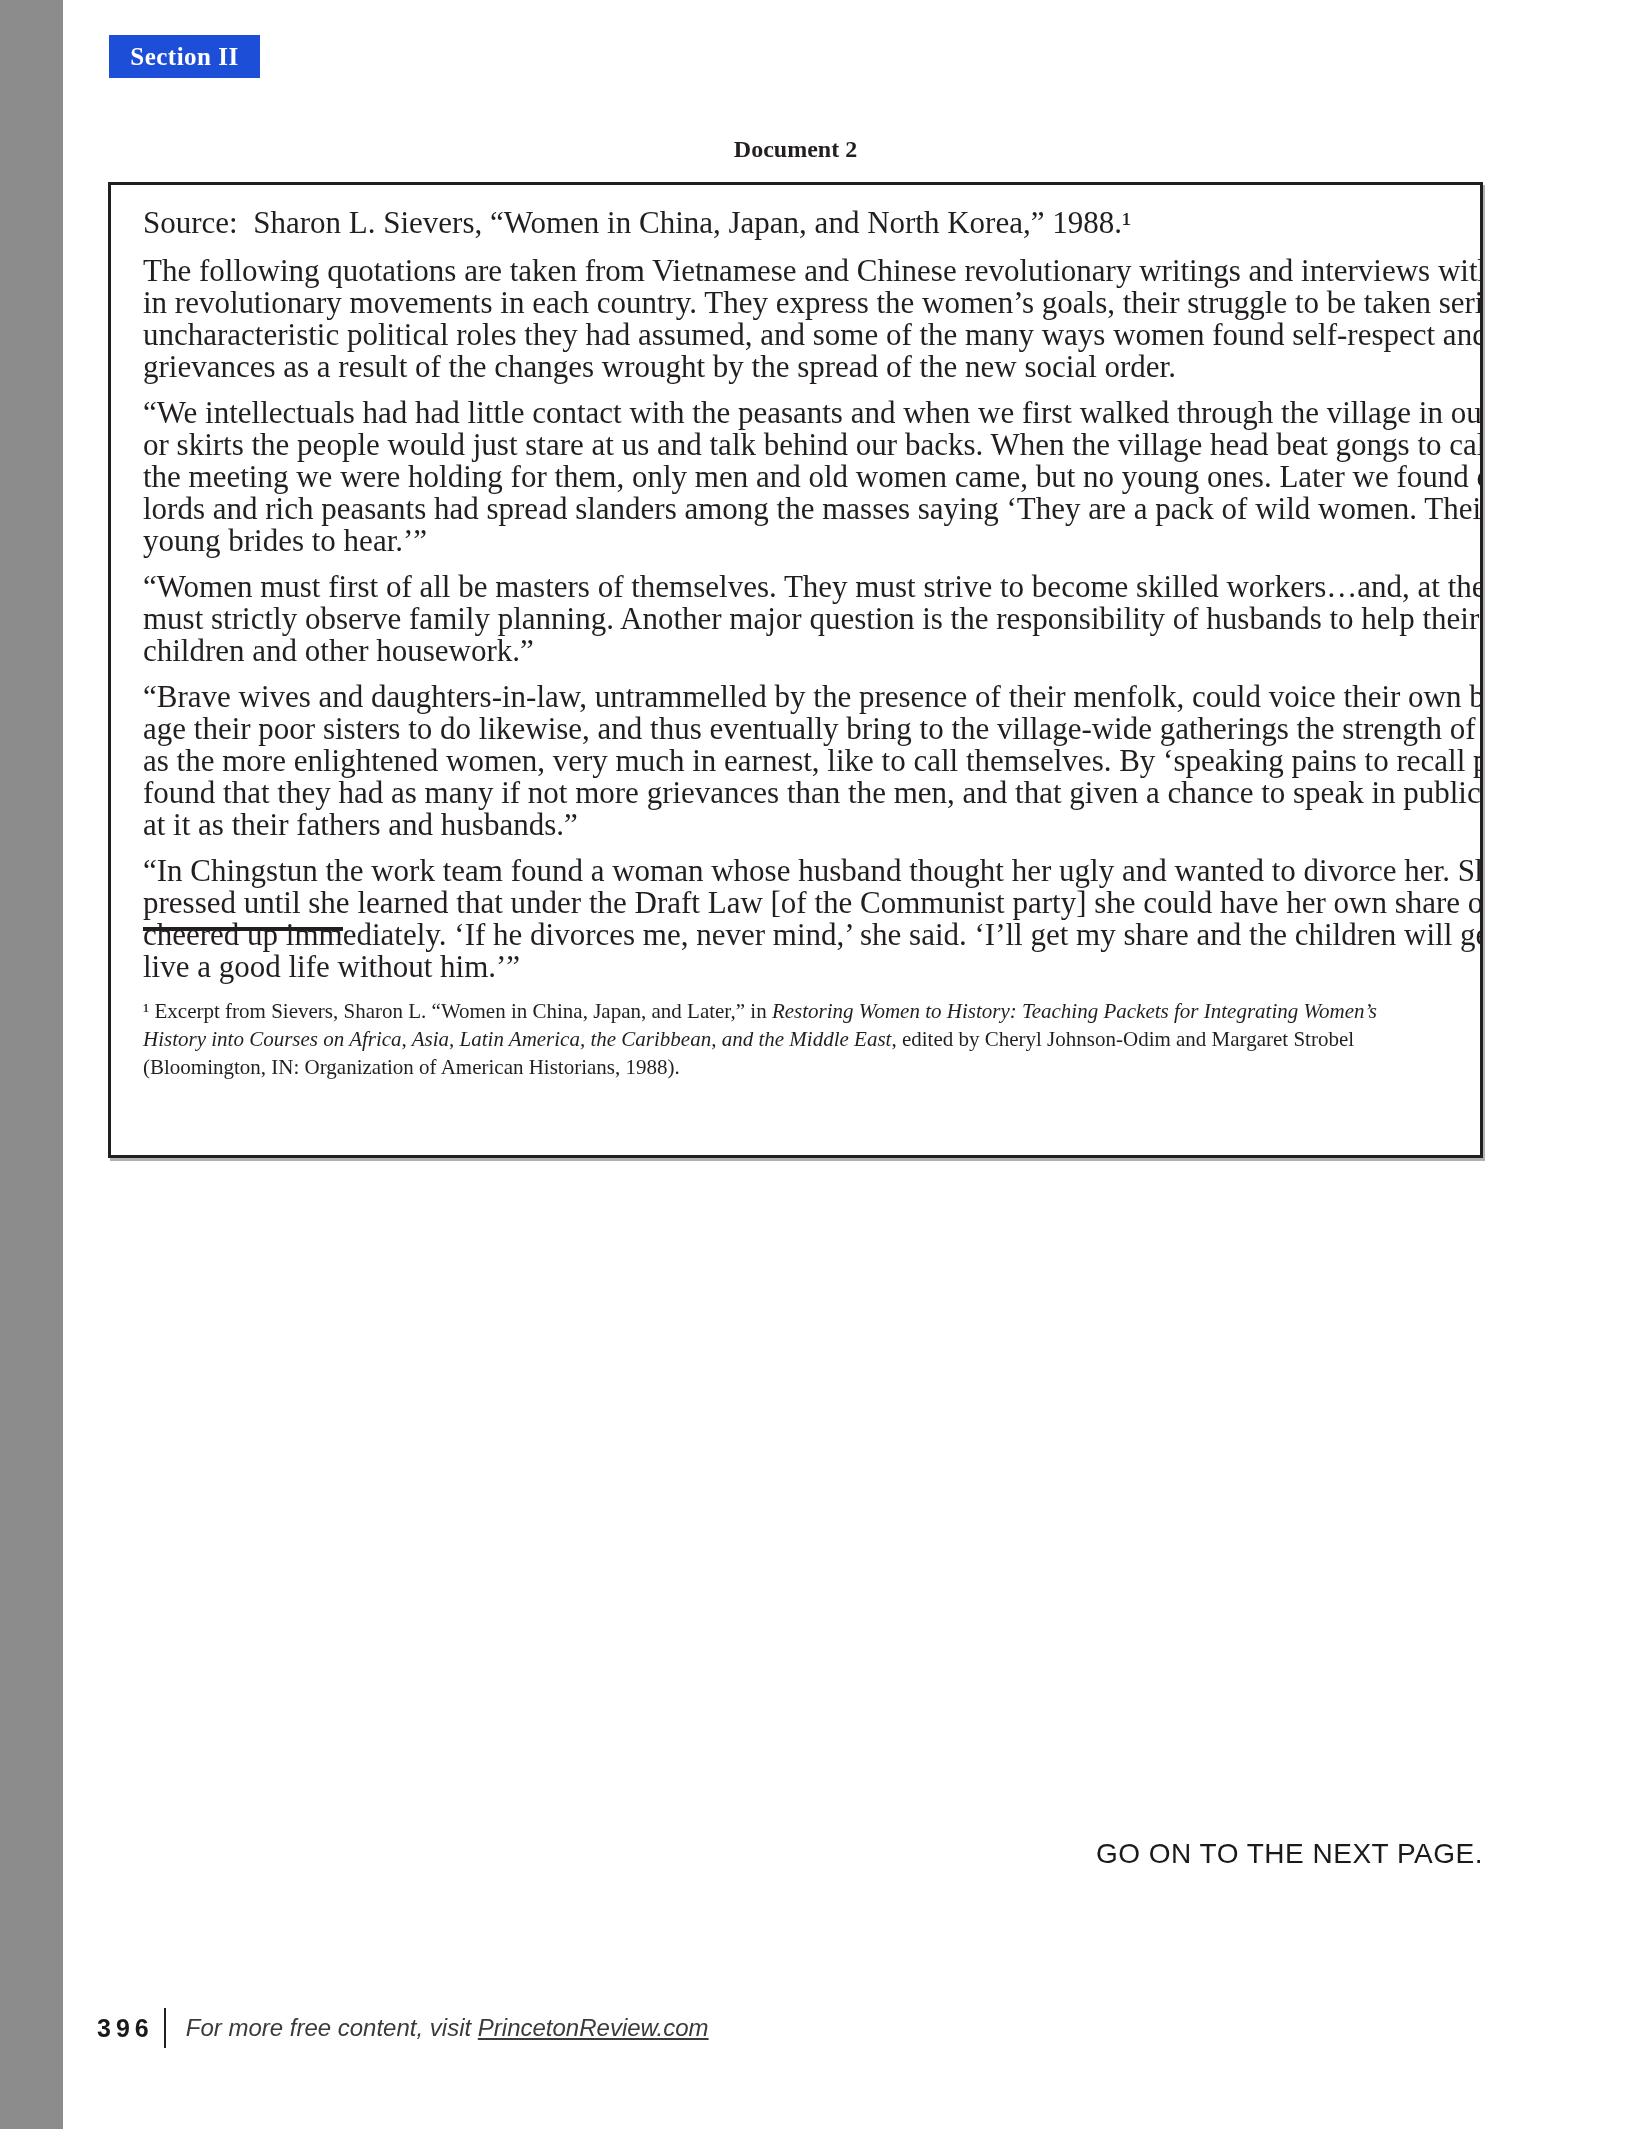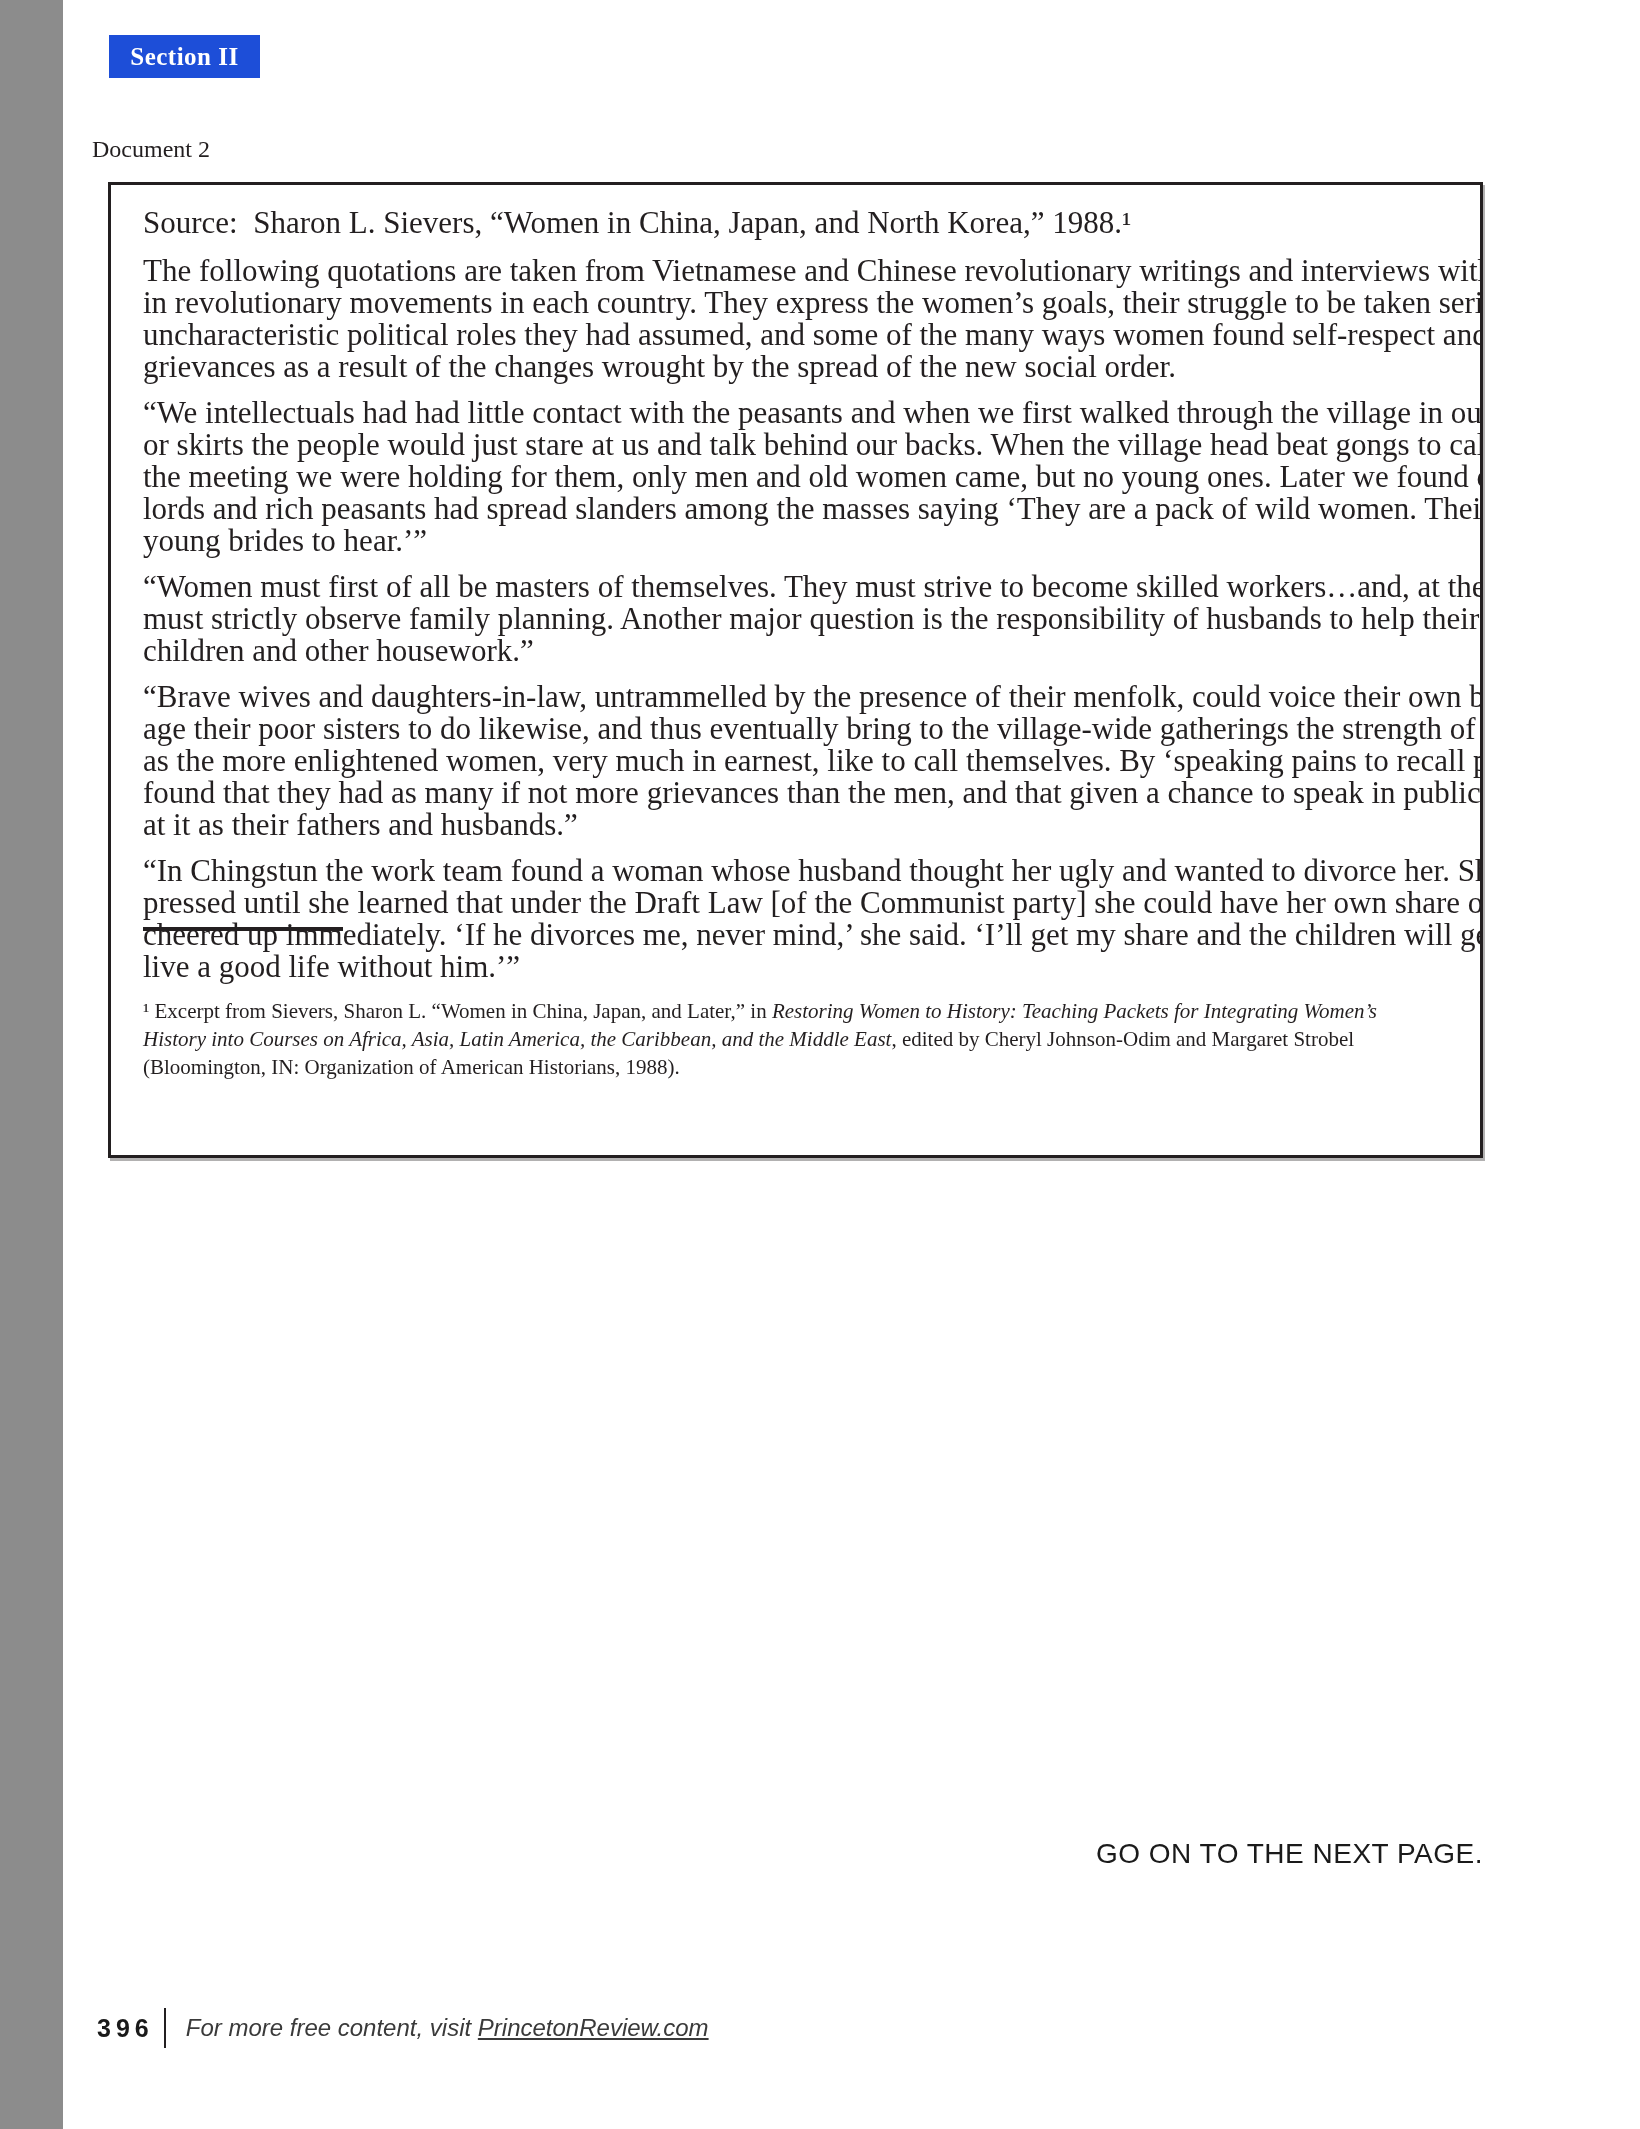--- a/index.html
+++ b/index.html
@@ -18,22 +18,22 @@
   }
   .section-label {
     position: absolute; left: 109px; top: 35px;
     width: 151px; height: 43px;
     background: #1d4ed8; color: #ffffff;
     font-weight: bold; font-size: 25px;
     display: flex; align-items: center; justify-content: center;
     letter-spacing: 0.5px;
   }
   .doc-heading {
-    position: absolute; left: 92px; top: 136px; width: 1375px;
-    font-weight: normal; font-size: 24px;
+    position: absolute; left: 108px; top: 136px; width: 1375px;
+    text-align: center; font-weight: bold; font-size: 24px;
   }
   .doc-box {
     position: absolute; left: 108px; top: 182px;
     width: 1375px; height: 976px;
     box-sizing: border-box;
     border: 3px solid #231f20;
     box-shadow: 2px 3px 0 rgba(35,31,32,0.35);
     padding: 22px 36px 0 32px;
     overflow: hidden;
   }

